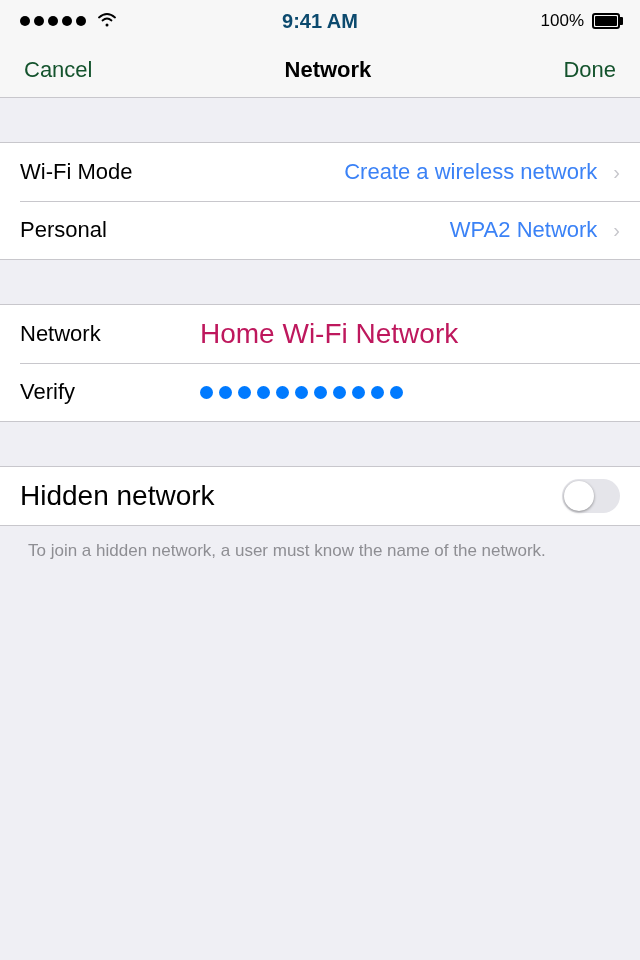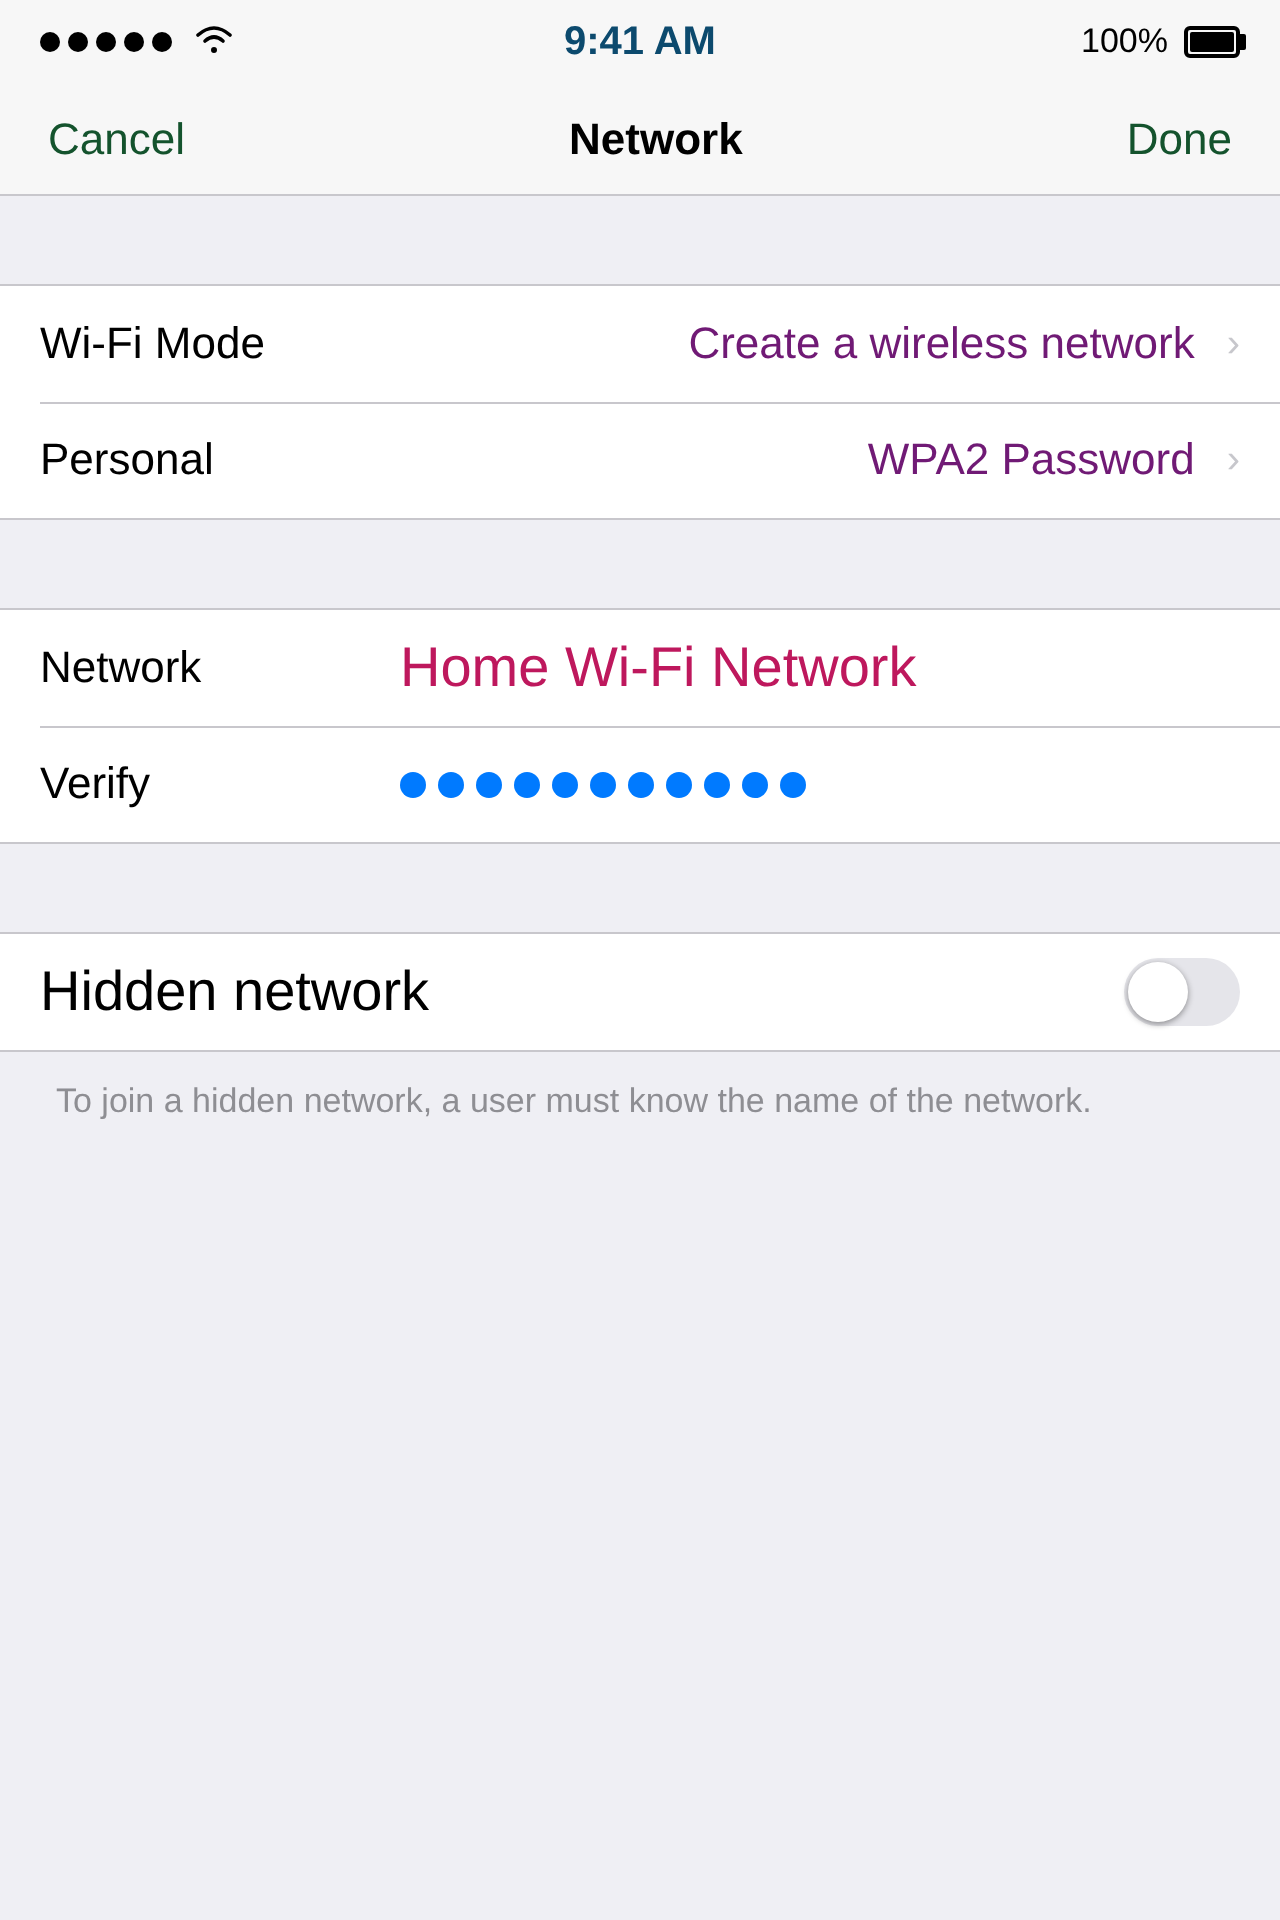--- a/index.html
+++ b/index.html
@@ -141,21 +141,21 @@
       height: 1px;
       background: #c8c7cc;
     }
     .row-label {
       font-size: 22px;
       color: #000;
       min-width: 160px;
     }
     .row-value {
       font-size: 22px;
-      color: #701a75;
+      color: #3b82f6;
       flex: 1;
       text-align: right;
       padding-right: 12px;
     }
     .row-value-blue {
       font-size: 28px;
       color: #be185d;
       flex: 1;
       text-align: left;
       padding-left: 20px;
@@ -260,21 +260,21 @@
 <div class="section-gap"></div>
 
 <div class="table-section">
   <div class="table-row">
     <span class="row-label">Wi-Fi Mode</span>
     <span class="row-value">Create a wireless network</span>
     <span class="chevron">›</span>
   </div>
   <div class="table-row">
     <span class="row-label">Personal</span>
-    <span class="row-value">WPA2 Password</span>
+    <span class="row-value">WPA2 Network</span>
     <span class="chevron">›</span>
   </div>
 </div>
 
 <div class="section-gap"></div>
 
 <div class="table-section">
   <div class="table-row">
     <span class="row-label">Network</span>
     <span class="row-value-blue">Home Wi-Fi Network</span>

